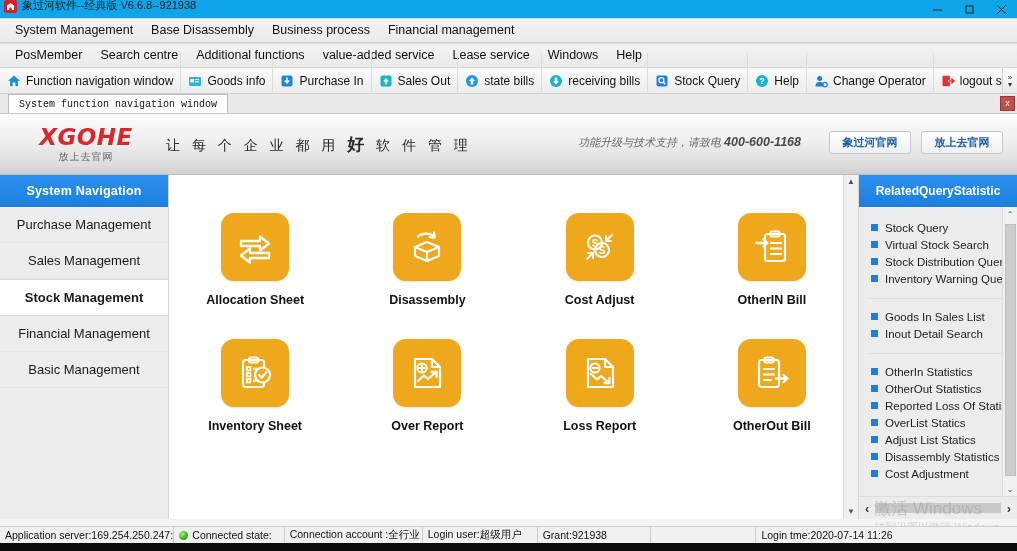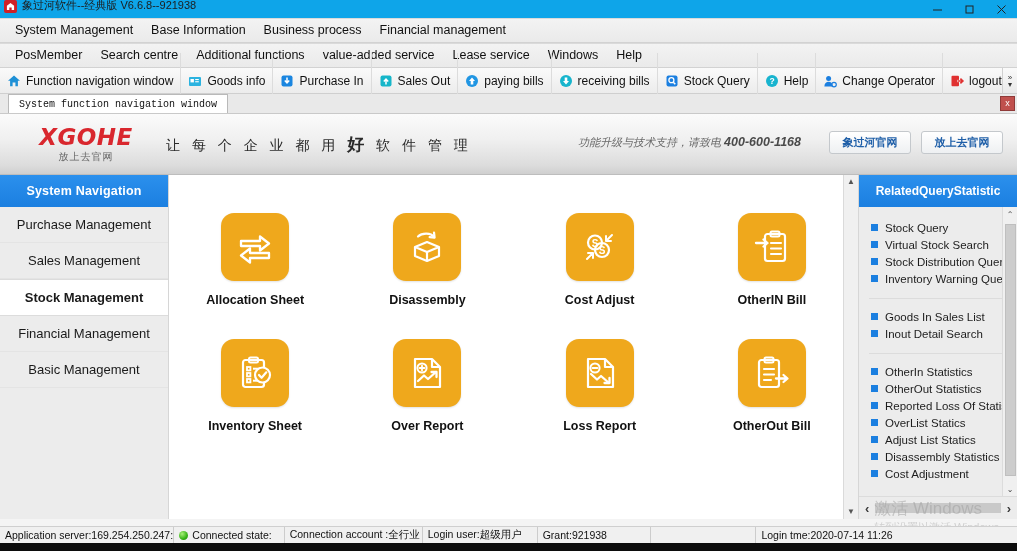--- a/index.html
+++ b/index.html
@@ -205,21 +205,21 @@
         <svg width="11" height="11" viewBox="0 0 11 11">
             <line x1="1.5" y1="1.5" x2="9.5" y2="9.5" stroke="#222" stroke-width="1"></line>
             <line x1="9.5" y1="1.5" x2="1.5" y2="9.5" stroke="#222" stroke-width="1"></line>
           </svg>
       </div>
     </div>
   </div>
 
   <div class="menubar">
     <div class="mi">System Management</div>
-    <div class="mi">Base Information</div>
+    <div class="mi">Base Disassembly</div>
     <div class="mi">Business process</div>
     <div class="mi">Financial management</div>
   </div>
 
   <div class="menubar">
     <div class="mi">PosMember</div>
     <div class="mi">Search centre</div>
     <div class="mi">Additional functions</div>
     <div class="mi">value-added service</div>
     <div class="mi">Lease service</div>
@@ -270,21 +270,21 @@
       <span class="lbl">Sales Out</span>
     </div>
 
     <div class="tb">
       <span class="ico">
         <svg width="14" height="14" viewBox="0 0 14 14">
             <circle cx="7" cy="7" r="6" fill="#2196e3"></circle>
             <path d="M7 3.4 L10 7 L8.3 7 L8.3 10.4 L5.7 10.4 L5.7 7 L4 7 Z" fill="#fff"></path>
           </svg>
       </span>
-      <span class="lbl">paying bills</span>
+      <span class="lbl">state bills</span>
     </div>
 
     <div class="tb">
       <span class="ico">
         <svg width="14" height="14" viewBox="0 0 14 14">
             <circle cx="7" cy="7" r="6" fill="#17b5cd"></circle>
             <path d="M7 10.6 L4 7 L5.7 7 L5.7 3.6 L8.3 3.6 L8.3 7 L10 7 Z" fill="#fff"></path>
           </svg>
       </span>
       <span class="lbl">receiving bills</span>

